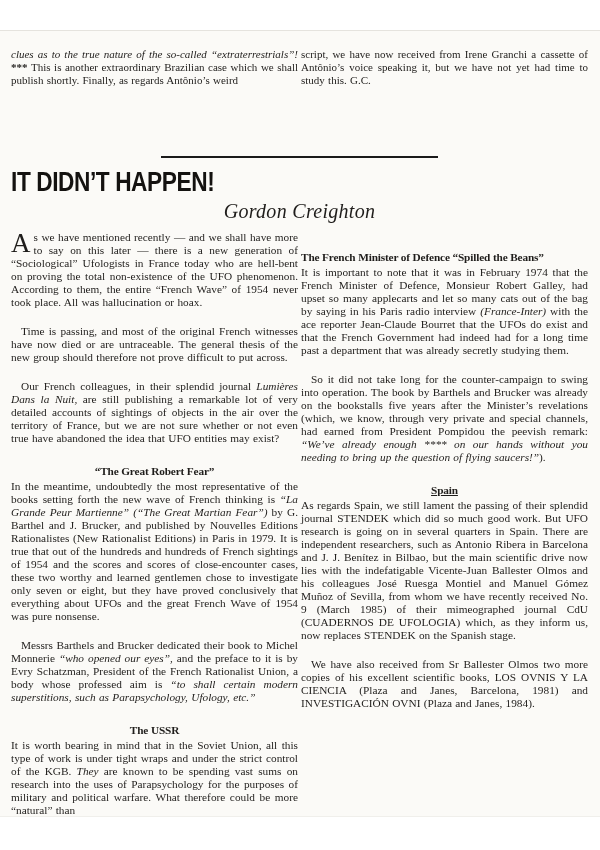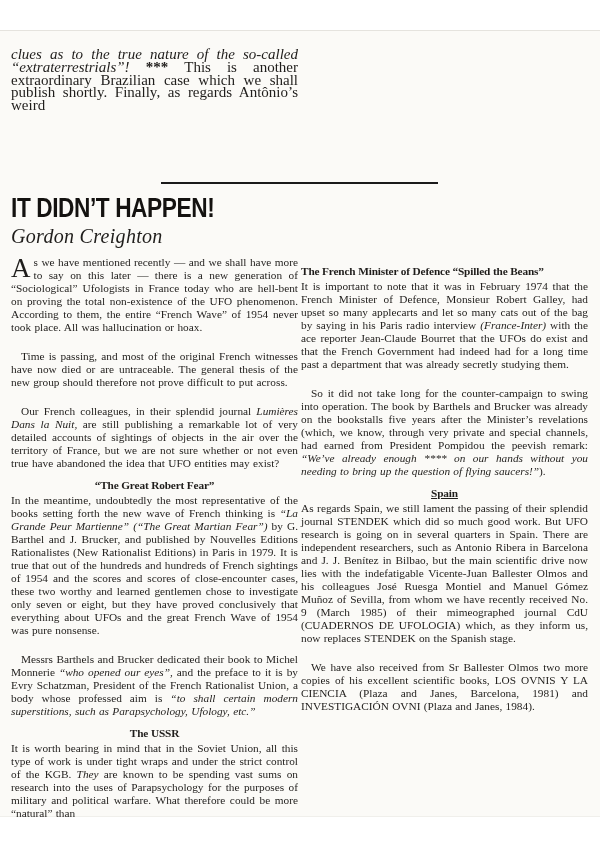--- a/index.html
+++ b/index.html
@@ -11,56 +11,59 @@
   }
   .paper {
     position:absolute; top:30px; left:0; width:600px; height:787px;
     box-sizing:border-box; padding:17px 12px 0 11px;
     background:var(--paper,#fbfaf7);
     border-top:1px solid #e5e3de;
     border-bottom:1px solid #f0efeb;
   }
   .cols { display:flex; justify-content:space-between; }
   .col { width:287px; text-align:justify; }
-  .top-block { font-size:15px; line-height:12.8px; }
+  .top-block { font-size:11px; line-height:12.8px; }
   .main-block { font-size:11.3px; line-height:13.0px; margin-top:8px; }
   .para { margin:0; word-spacing:0.5px; }
   .para.indent { text-indent:10px;margin-top:16px; }
   .heading {
-    margin:9px 0 2px; font-weight:bold; text-align:center;
+    margin:20px 0 2px; font-weight:bold; text-align:center;
     font-size:11.3px; letter-spacing:-0.15px;
   }
   .it { font-style:italic; }
   .bd { font-weight:bold; }
   .dropcap { float:left; font-size:27px; line-height:22px; padding:1px 3px 0 0; }
   .rule {
     width:277px; height:2px; background:var(--rule,#1a1a1a);
     margin:70px 0 0 150px;
   }
   .title {
     font-family:"Liberation Sans","DejaVu Sans",sans-serif;
     font-weight:700; font-size:27px; line-height:1.05;
     color:var(--title_ink,#141210);
     margin:10px 0 0; letter-spacing:-0.5px; white-space:nowrap;
     transform:scaleX(0.84); transform-origin:left center;
   }
   .byline {
     font-style:italic; font-weight:400; font-size:20px;
-    margin:3px 0 0; letter-spacing:0.3px;
+    margin:3px 0 0; letter-spacing:0.3px;text-align:center;
   }
 </style>
 </head>
 <body>
 
 <div class="scan">
   <div class="paper">
 
     <div class="cols top-block">
       <div class="col">
           <p class="para"><span class="it">clues as to the true nature of the so-called “extraterrestrials”! </span><span class="bd">*** </span><span>This is another extraordinary Brazilian case which we shall publish shortly. Finally, as regards Antônio’s weird</span></p>
+        </div>
+      <div class="col">
+          <p class="para"><span>script, we have now received from Irene Granchi a cassette of Antônio’s voice speaking it, but we have not yet had time to study this. G.C.</span></p>
         </div>
     </div>
 
     <div class="rule"></div>
 
     <h1 class="title">IT DIDN’T HAPPEN!</h1>
     <h2 class="byline">Gordon Creighton</h2>
 
     <div class="cols main-block">
       <div class="col">

